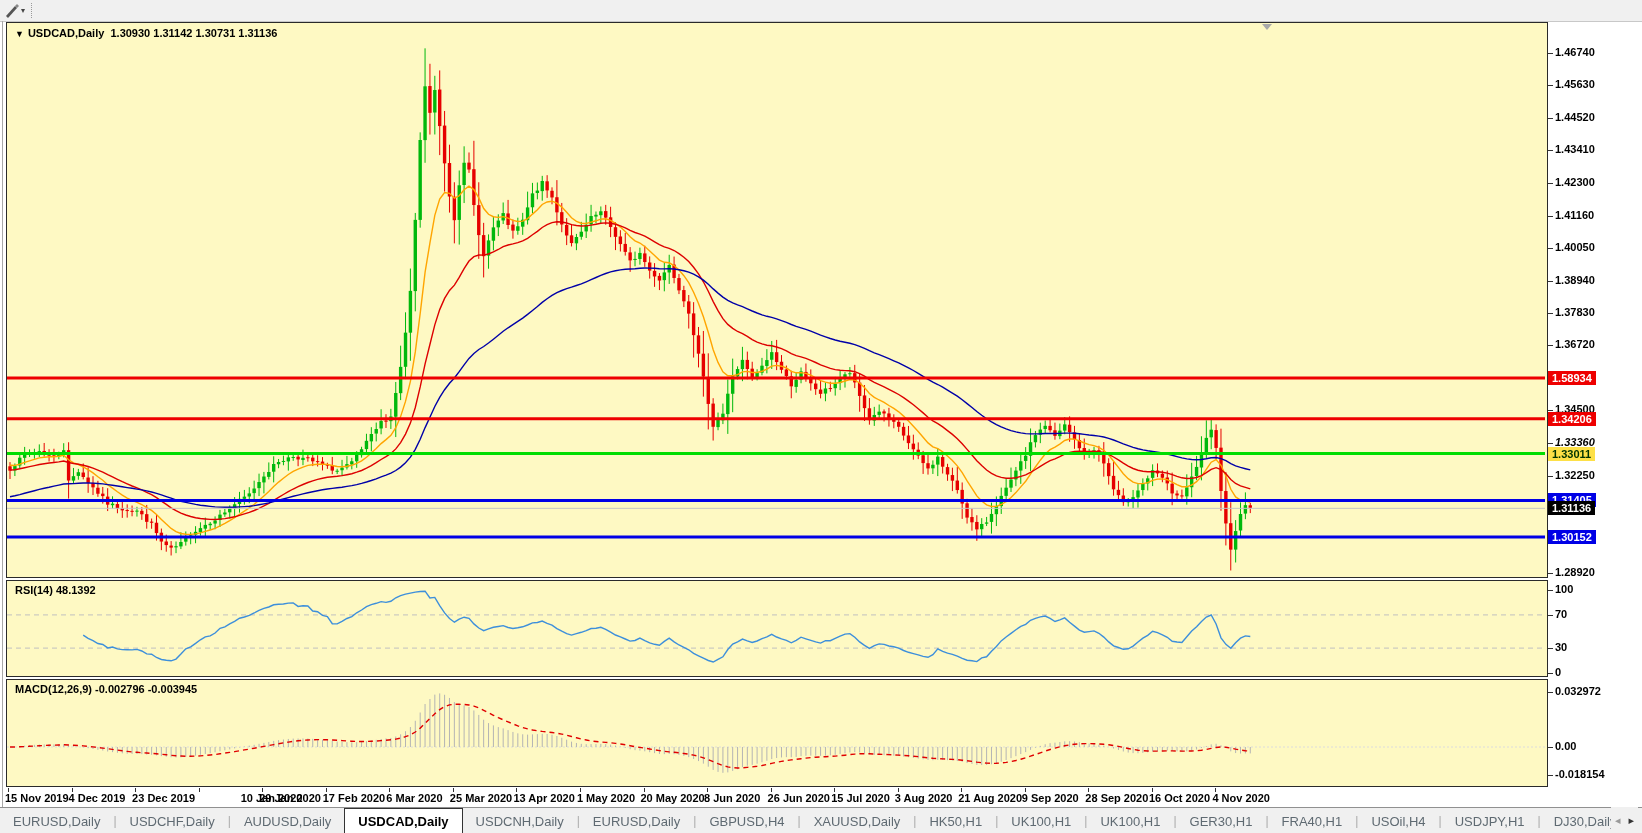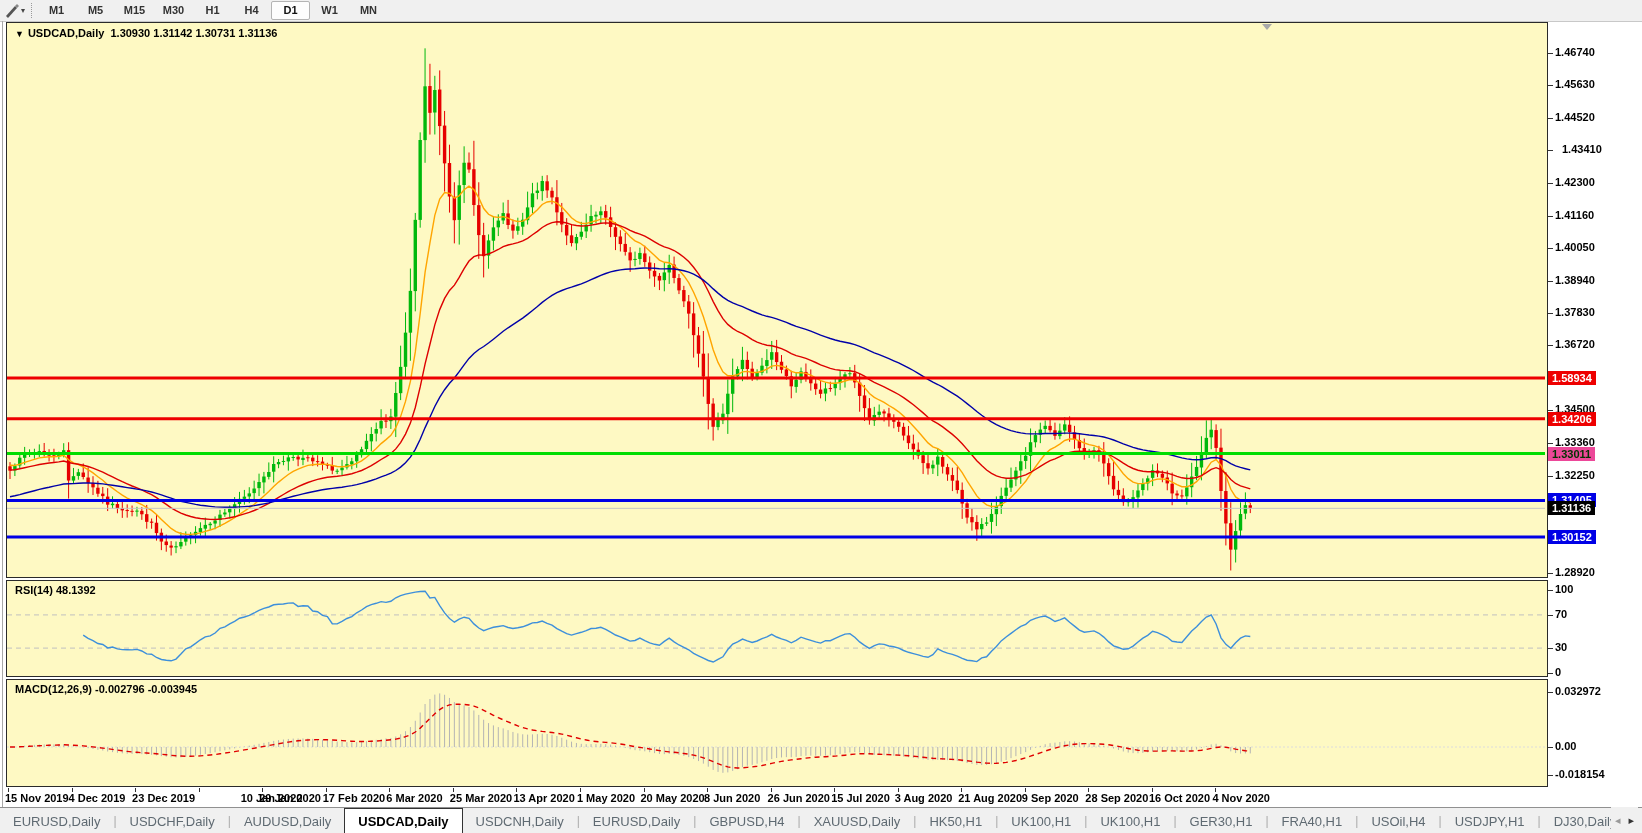--- a/index.html
+++ b/index.html
@@ -57,31 +57,20 @@
 
   <div class="toolbar">
     <div class="tool-icon">
       <svg width="18" height="16" viewBox="0 0 18 16">
         <path d="M3 13 L12 3 L14 5 L5 15 Z" fill="#555"></path>
         <path d="M12 3 L14 1 L16 3 L14 5 Z" fill="#888"></path>
       </svg>
     </div>
     <span class="tool-caret">▾</span>
     <div class="grip"></div>
-    <div id="tf-buttons" style="display:flex;">
-        <div class="tfbtn">M1</div>
-        <div class="tfbtn">M5</div>
-        <div class="tfbtn">M15</div>
-        <div class="tfbtn">M30</div>
-        <div class="tfbtn">H1</div>
-        <div class="tfbtn">H4</div>
-        <div class="tfbtn active">D1</div>
-        <div class="tfbtn">W1</div>
-        <div class="tfbtn">MN</div>
-      </div>
   </div>
   <div class="win-left"></div>
 
   <div class="panel" id="panel-main">
     <div class="chart-title">
       <span class="tri">▼</span><span>USDCAD,Daily</span>&nbsp;&nbsp;<span>1.30930 1.31142 1.30731 1.31136</span>
     </div>
     <div class="shift-marker" style="left: 1255.28px;"></div>
     <svg id="svg-main" width="1538" height="552">
         <line x1="3" y1="439.0986481222417" x2="3" y2="456.00433802585314" stroke="#e60000" stroke-width="1"></line>
@@ -879,58 +868,58 @@
   </div>
 
   <div id="axis-col">
       <div class="tick-dash" style="top: 31px;"></div>
       <div class="tick-label" style="top: 24px;">1.46740</div>
       <div class="tick-dash" style="top: 63.3908px;"></div>
       <div class="tick-label" style="top: 56.3908px;">1.45630</div>
       <div class="tick-dash" style="top: 95.7816px;"></div>
       <div class="tick-label" style="top: 88.7816px;">1.44520</div>
       <div class="tick-dash" style="top: 128.172px;"></div>
-      <div class="tick-label" style="top: 121.172px; margin-left: 7px;">1.43410</div>
+      <div class="tick-label" style="top: 121.172px;">1.43410</div>
       <div class="tick-dash" style="top: 160.563px;"></div>
       <div class="tick-label" style="top: 153.563px;">1.42300</div>
       <div class="tick-dash" style="top: 193.829px;"></div>
       <div class="tick-label" style="top: 186.829px;">1.41160</div>
       <div class="tick-dash" style="top: 226.22px;"></div>
       <div class="tick-label" style="top: 219.22px;">1.40050</div>
       <div class="tick-dash" style="top: 258.611px;"></div>
       <div class="tick-label" style="top: 251.611px;">1.38940</div>
       <div class="tick-dash" style="top: 291.002px;"></div>
       <div class="tick-label" style="top: 284.002px;">1.37830</div>
       <div class="tick-dash" style="top: 323.393px;"></div>
       <div class="tick-label" style="top: 316.393px;">1.36720</div>
       <div class="tick-dash" style="top: 388.174px;"></div>
       <div class="tick-label" style="top: 381.174px;">1.34500</div>
       <div class="tick-dash" style="top: 421.44px;"></div>
-      <div class="tick-label" style="top: 414.44px;">1.33360</div>
+      <div class="tick-label" style="top: 414.44px; font-style: italic;">1.33360</div>
       <div class="tick-dash" style="top: 453.831px;"></div>
       <div class="tick-label" style="top: 446.831px;">1.32250</div>
       <div class="tick-dash" style="top: 551.004px;"></div>
       <div class="tick-label" style="top: 544.004px;">1.28920</div>
       <div class="tick-dash" style="top: 568px;"></div>
       <div class="tick-label" style="top: 561px;">100</div>
       <div class="tick-dash" style="top: 592.9px;"></div>
       <div class="tick-label" style="top: 585.9px;">70</div>
       <div class="tick-dash" style="top: 626.1px;"></div>
       <div class="tick-label" style="top: 619.1px;">30</div>
       <div class="tick-dash" style="top: 651px;"></div>
       <div class="tick-label" style="top: 644px;">0</div>
       <div class="tick-dash" style="top: 670.003px;"></div>
       <div class="tick-label" style="top: 663.003px;">0.032972</div>
       <div class="tick-dash" style="top: 725px;"></div>
       <div class="tick-label" style="top: 718px;">0.00</div>
       <div class="tick-dash" style="top: 753px;"></div>
       <div class="tick-label" style="top: 746px;">-0.018154</div>
       <div class="badge" style="top: 348.9px; background: rgb(238, 0, 0); color: rgb(255, 255, 255);">1.58934</div>
       <div class="badge" style="top: 389.753px; background: rgb(238, 0, 0); color: rgb(255, 255, 255);">1.34206</div>
-      <div class="badge" style="top: 424.624px; background: #ec4899; color: rgb(0, 51, 0);">1.33011</div>
+      <div class="badge" style="top: 424.624px; background: #fde047; color: rgb(0, 51, 0);">1.33011</div>
       <div class="badge" style="top: 471.489px; background: rgb(0, 0, 230); color: rgb(255, 255, 255);">1.31405</div>
       <div class="badge" style="top: 508.053px; background: rgb(0, 0, 230); color: rgb(255, 255, 255);">1.30152</div>
       <div class="badge" style="top: 479.339px; background: rgb(0, 0, 0); color: rgb(255, 255, 255);">1.31136</div>
     </div>
 
   <div id="date-axis">
       <div class="dtick" style="left: 8px;"></div>
       <div class="dlabel" style="left: 5px;">15 Nov 2019</div>
       <div class="dtick" style="left: 71.55px;"></div>
       <div class="dlabel" style="left: 68.55px;">4 Dec 2019</div>

